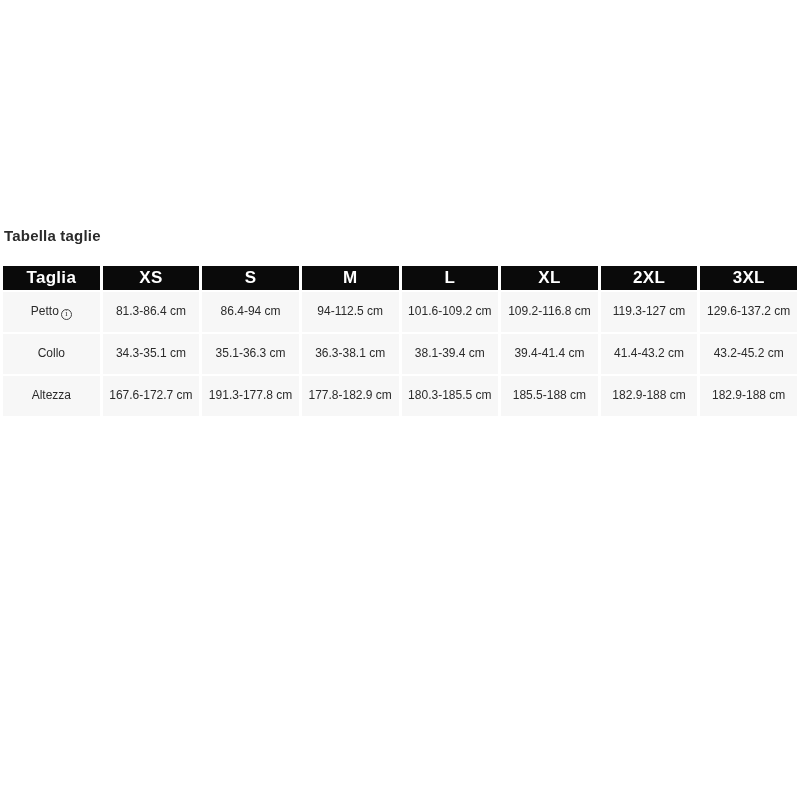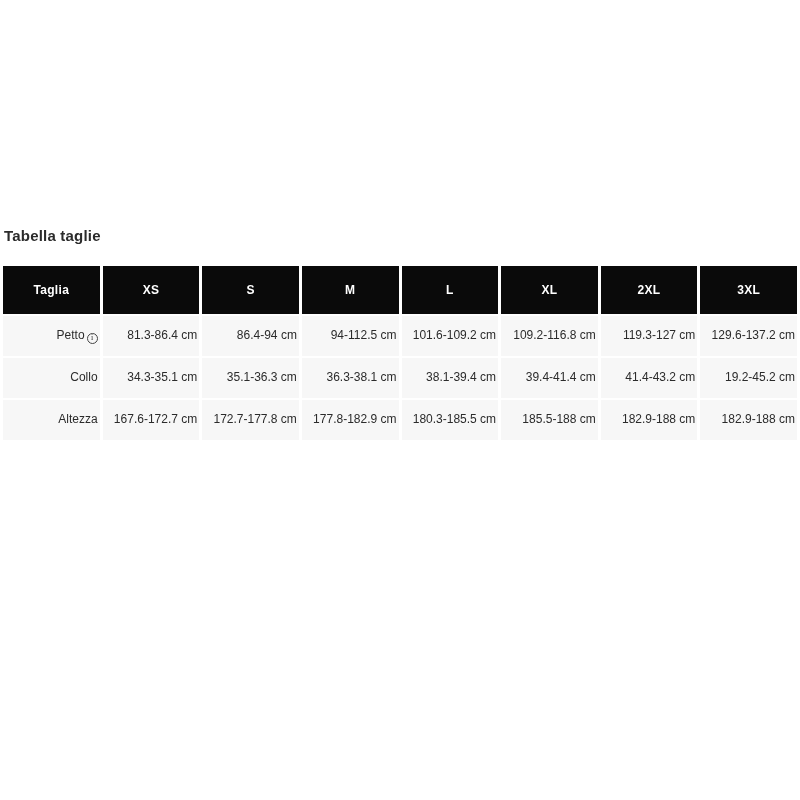--- a/index.html
+++ b/index.html
@@ -28,34 +28,34 @@
   table.size-chart {
     margin-top: 18px;
     width: 800px;
     table-layout: fixed;
     border-collapse: separate;
     border-spacing: 3px 2px;
   }
   table.size-chart th {
     background: var(--header-bg, #0a0a0a);
     color: var(--header-text, #ffffff);
-    font-size: 12px;
+    font-size: 17px;
     font-weight: bold;
     letter-spacing: 0.3px;
-    height: 48px;
+    height: 24px;
     text-align: center;
     vertical-align: middle;
     padding: 0 20px;
   }
   table.size-chart td {
     background: var(--cell-bg, #f7f7f7);
     color: var(--cell-text, #2b2b2b);
     font-size: 12px;
     font-weight: 400;
-    text-align: right;
+    text-align: center;
     vertical-align: middle;
     padding: 0 2px;
     line-height: 1.45;
   }
   tr.row-h40 td { height: 40px; }
   tr.row-h43 td { height: 43px; }
   tr.row-h49 td { height: 49px; }
   .info-icon {
     display: inline-flex;
     align-items: center;
@@ -106,26 +106,26 @@
           <td>129.6-137.2 cm</td>
         </tr>
         <tr class="row-h40">
           <td><span>Collo</span></td>
           <td>34.3-35.1 cm</td>
           <td>35.1-36.3 cm</td>
           <td>36.3-38.1 cm</td>
           <td>38.1-39.4 cm</td>
           <td>39.4-41.4 cm</td>
           <td>41.4-43.2 cm</td>
-          <td>19.2-45.2 cm</td>
+          <td>43.2-45.2 cm</td>
         </tr>
         <tr class="row-h40">
           <td><span>Altezza</span></td>
           <td>167.6-172.7 cm</td>
-          <td>172.7-177.8 cm</td>
+          <td>191.3-177.8 cm</td>
           <td>177.8-182.9 cm</td>
           <td>180.3-185.5 cm</td>
           <td>185.5-188 cm</td>
           <td>182.9-188 cm</td>
           <td>182.9-188 cm</td>
         </tr>
       </tbody>
   </table>
 </div>
 

